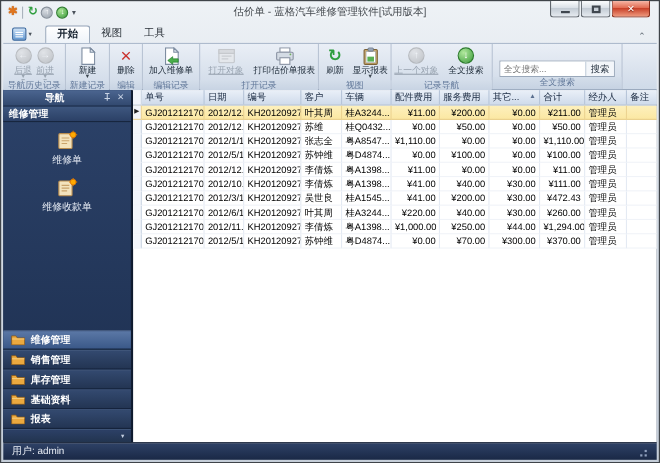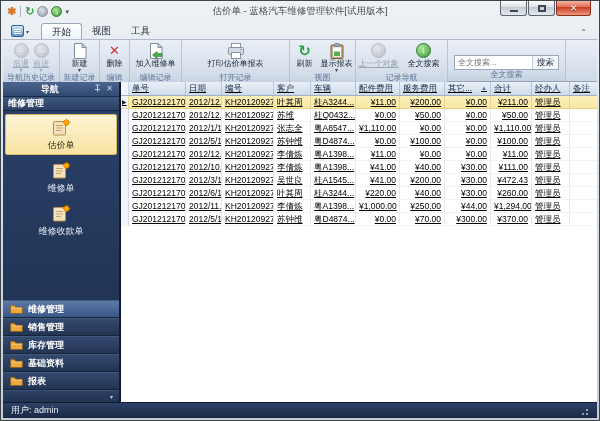--- a/index.html
+++ b/index.html
@@ -32,21 +32,21 @@
 
   
   .tabrow { height:17px; display:flex; align-items:flex-end; padding:0 6px 0 6px; position:relative; }
   .appmenu { width:22px; height:14px; margin:0 8px 1px 2px; display:flex; align-items:center; gap:2px; }
   .appmenu-box { width:13px; height:12px; border-radius:2px; border:1px solid #33639c;
     background:linear-gradient(#cfe3f7,#5f97d2); display:flex; flex-direction:column; justify-content:center; gap:1px; padding:0 2px; }
   .appmenu-box i { display:block; height:1px; background:#fff; }
   .appmenu-caret { font-size:6px; color:#4a525b; }
   .tab { font-size:9.5px; color:#2a3138; padding:2px 10px 2px 10px; height:16px; line-height:12px; }
   .tab.active { background:linear-gradient(#ffffff,#eef3f9); border:1px solid #98a7ba; border-bottom:none;
-    border-radius:3px 3px 0 0; font-weight:normal; color:#14202e; }
+    border-radius:3px 3px 0 0; font-weight:bold; color:#14202e; }
   .ribbon-collapse { margin-left:auto; font-size:8px; color:#5d6670; padding:0 4px 2px 0; }
 
   
   .ribbon { height:43px; background:linear-gradient(#eaeff6,#dbe3ee 55%,#cfdae8);
     border-top:1px solid #aebbcd; border-bottom:1px solid #94a3b8; display:flex; }
   .rgroup { display:flex; flex-direction:column; border-right:1px solid #b9c4d4; }
   .rbtns { flex:1; display:flex; justify-content:center; align-items:stretch; }
   .rbtn { display:flex; flex-direction:column; align-items:center; padding-top:2px; }
   .ricon { height:17px; display:flex; align-items:center; justify-content:center; }
   .rlabel { font-size:8px; line-height:9px; color:#1c2937; white-space:nowrap; }
@@ -89,21 +89,21 @@
   .nav-sections { display:flex; flex-direction:column; }
   .nav-section { height:18px; display:flex; align-items:center; gap:5px; padding:0 7px;
     background:linear-gradient(#33496f,#233553); border-top:1px solid #43597e; border-bottom:1px solid #15233b;
     color:#fff; font-size:9px; font-weight:bold; white-space:nowrap; }
   .nav-section.active { background:linear-gradient(#5b78a6,#3a5888); }
   .nav-overflow { height:12px; display:flex; align-items:center; justify-content:flex-end; padding:0 6px;
     background:linear-gradient(#2c4066,#22344f); border-top:1px solid #3d5376; }
   .nav-overflow span { color:#c3cee0; font-size:6px; }
 
   
-  .content { flex:1; background:#fff; display:flex; flex-direction:column; min-width:0; border-left:1px solid #0e1a2e;text-decoration:underline; }
+  .content { flex:1; background:#fff; display:flex; flex-direction:column; min-width:0; border-left:1px solid #0e1a2e; }
   .grid-row { display:grid; grid-template-columns:8px 57px 36px 52px 37px 45px 44px 45px 46px 41px 38px minmax(0,1fr); }
   .thead { height:14px; background:linear-gradient(#eaf0f8,#cfdbeb); border-bottom:1px solid #9fb1c9; }
   .hcell { font-size:8.5px; line-height:13px; color:#17273f; padding:0 3px; white-space:nowrap; overflow:hidden;
     border-right:1px solid #b7c5d9; display:flex; align-items:center; }
   .hcell .sort { margin-left:auto; font-size:6px; color:#5a6f8f; }
   .tbody { flex:1; overflow:hidden; }
   .trow { height:13px; background:#fff; }
   .cell { font-size:8.5px; line-height:12px; padding:0 3px; white-space:nowrap; overflow:hidden; color:#000;
     border-right:1px solid #e4eaf3; border-bottom:1px solid #f0f3f8; }
   .cell.num { text-align:right; }
@@ -232,20 +232,31 @@
           </span>
           <span class="rlabel">加入维修单</span>
           <span class="rcaret empty">▾</span>
         </div>
       </div>
       <div class="glabel">编辑记录</div>
     </div>
 
     <div class="rgroup" style="width:108px">
       <div class="rbtns">
+        <div class="rbtn disabled" style="width:46px">
+          <span class="ricon">
+            <svg width="16" height="14" viewBox="0 0 16 14">
+                <rect x="1" y="1" width="14" height="12" rx="1" fill="#e4e9ef" stroke="#9aa5b2"></rect>
+                <rect x="1" y="1" width="14" height="3.5" fill="#c3ccd7" stroke="#9aa5b2"></rect>
+                <path d="M3.5 7 h9 M3.5 9.5 h6" stroke="#aab4c0"></path>
+              </svg>
+          </span>
+          <span class="rlabel">打开对象</span>
+          <span class="rcaret empty">▾</span>
+        </div>
         <div class="rbtn" style="width:60px">
           <span class="ricon">
             <svg width="18" height="16" viewBox="0 0 18 16">
                 <rect x="4.5" y="0.5" width="9" height="4" fill="#ffffff" stroke="#8a93a3"></rect>
                 <rect x="1.5" y="4.5" width="15" height="7" rx="1" fill="#d4dbe4" stroke="#8a93a3"></rect>
                 <rect x="4.5" y="9.5" width="9" height="6" fill="#ffffff" stroke="#8a93a3"></rect>
                 <circle cx="14" cy="6.5" r="0.8" fill="#6fae5c"></circle>
               </svg>
           </span>
           <span class="rlabel">打印估价单报表</span>
@@ -322,29 +333,20 @@
           <svg width="8" height="8" viewBox="0 0 8 8">
               <path d="M1.5 1 h4 M3.5 1 v4.5 M1 5.5 h5 M3.5 5.5 v2" stroke="#c8d3e4" stroke-width="1" fill="none"></path>
             </svg>
         </span>
         <span class="hbtn">✕</span>
       </div>
       <div class="nav-caption">维修管理</div>
 
       <div class="nav-items">
 
-          <div class="nav-item selected">
-            <svg class="doc-svg" width="20" height="20" viewBox="0 0 20 20">
-              <rect x="2.5" y="3.5" width="12" height="13.5" rx="1" fill="#f3e3bd" stroke="#b98d4f"></rect>
-              <path d="M5 7.5 h7 M5 10 h7 M5 12.5 h5" stroke="#c9a36b" stroke-width="1"></path>
-              <circle cx="15.5" cy="4.5" r="2.6" fill="#ffaa00" stroke="#e07800" stroke-width="0.8"></circle>
-              <path d="M15.5 0.8 v1 M15.5 7.2 v1 M11.8 4.5 h1 M18.2 4.5 h1" stroke="#e07800" stroke-width="0.9"></path>
-            </svg>
-            <span class="nlabel">估价单</span>
-          </div>
 
           <div class="nav-item">
             <svg class="doc-svg" width="20" height="20" viewBox="0 0 20 20">
               <rect x="2.5" y="3.5" width="12" height="13.5" rx="1" fill="#f3e3bd" stroke="#b98d4f"></rect>
               <path d="M5 7.5 h7 M5 10 h7 M5 12.5 h5" stroke="#c9a36b" stroke-width="1"></path>
               <circle cx="15.5" cy="4.5" r="2.6" fill="#ffaa00" stroke="#e07800" stroke-width="0.8"></circle>
               <path d="M15.5 0.8 v1 M15.5 7.2 v1 M11.8 4.5 h1 M18.2 4.5 h1" stroke="#e07800" stroke-width="0.9"></path>
             </svg>
             <span class="nlabel">维修单</span>
           </div>

